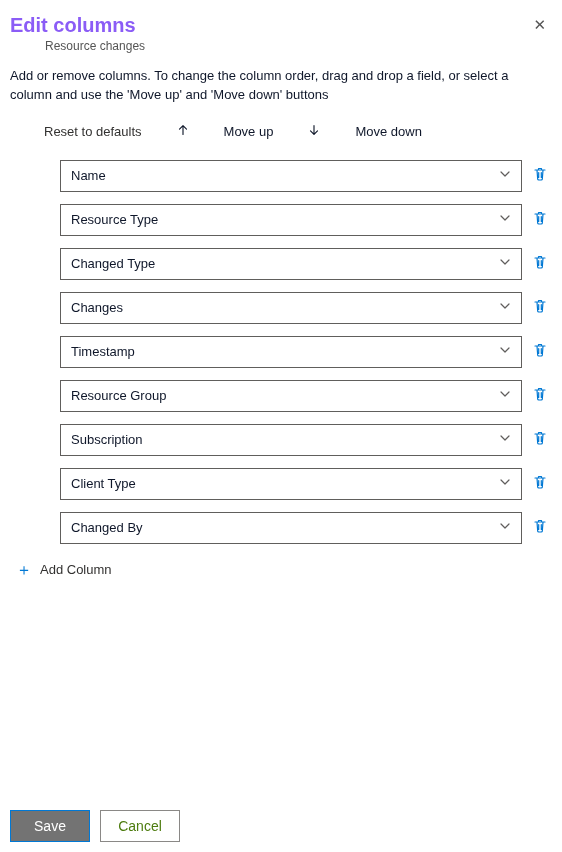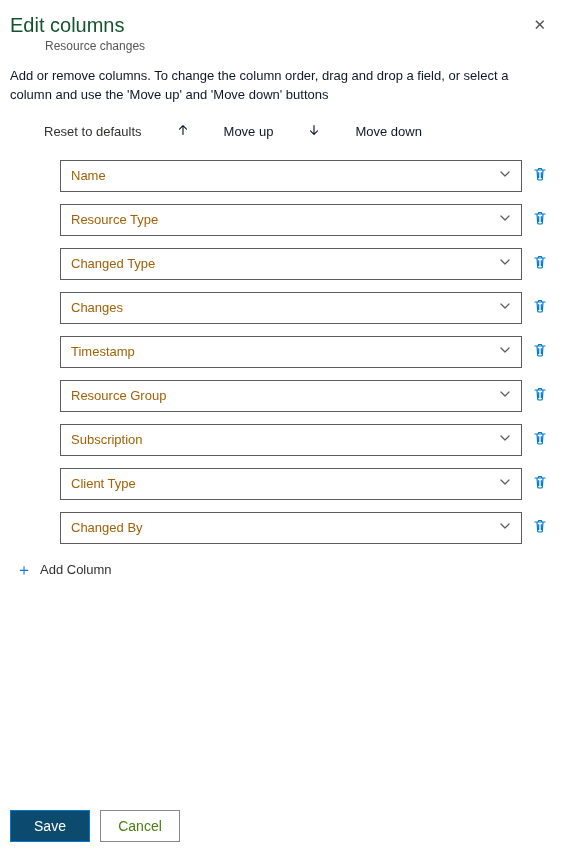--- a/index.html
+++ b/index.html
@@ -7,21 +7,21 @@
       font-family: "Segoe UI", Arial, sans-serif;
       font-size: 13px;
       color: #323130;
       width: 562px;
       height: 852px;
       background: #fff;
       position: relative;
       padding: 14px 10px 10px 10px;
     }
     .header { display: flex; justify-content: space-between; align-items: flex-start; }
-    .title { font-size: 20px; font-weight: 400; color: #14532d; }
+    .title { font-size: 20px; font-weight: 700; color: #8b5cf6; }
     .subtitle { font-size: 12px; color: #555; margin-top: 2px; margin-left: 35px; }
     .close-btn { font-size: 15px; color: #555; cursor: pointer; padding: 2px 6px; }
     .description { margin-top: 14px; font-size: 13px; line-height: 1.45; color: #0f172a; }
     .toolbar {
       display: flex;
       align-items: center;
       gap: 22px;
       margin-top: 18px;
       padding-left: 22px;
       font-size: 13px;
@@ -34,21 +34,21 @@
     .column-row { display: flex; align-items: center; gap: 10px; margin-bottom: 12px; }
     .column-select {
       flex: 1 1 auto;
       display: flex;
       justify-content: space-between;
       align-items: center;
       border: 1px solid #605e5c;
       height: 32px;
       padding: 0 10px;
       font-size: 13px;
-      color: #a16207;
+      color: #0f172a;
       cursor: pointer;
       background: #fff;
     }
     .chevron svg { width: 12px; height: 12px; stroke: #605e5c; fill: none; }
     .trash { color: #0078d4; cursor: pointer; display: inline-flex; width: 18px; }
     .trash svg { width: 16px; height: 16px; stroke: #0078d4; fill: none; stroke-width: 1.4; }
     .add-col {
       display: inline-flex; align-items: center; gap: 8px;
       margin-top: 6px; margin-left: 6px;
       font-size: 13px; color: #323130; cursor: pointer;
@@ -57,21 +57,21 @@
     .footer {
       position: absolute; left: 10px; bottom: 10px;
       display: flex; gap: 10px;
     }
     .btn {
       height: 32px; min-width: 80px;
       font-size: 14px; cursor: pointer;
       border: 1px solid transparent;
       display: inline-flex; align-items: center; justify-content: center;
     }
-    .btn.primary { background: #0c4a6e; color: #fff; border-color: #0078d4; }
+    .btn.primary { background: #737373; color: #fff; border-color: #0078d4; }
     .btn.secondary { background: #fff; color: #4d7c0f; border-color: #8a8886; }
   </style>
 </head>
 <body>
 
 
 
 <div class="header">
   <div>
     <div class="title">Edit columns</div>

